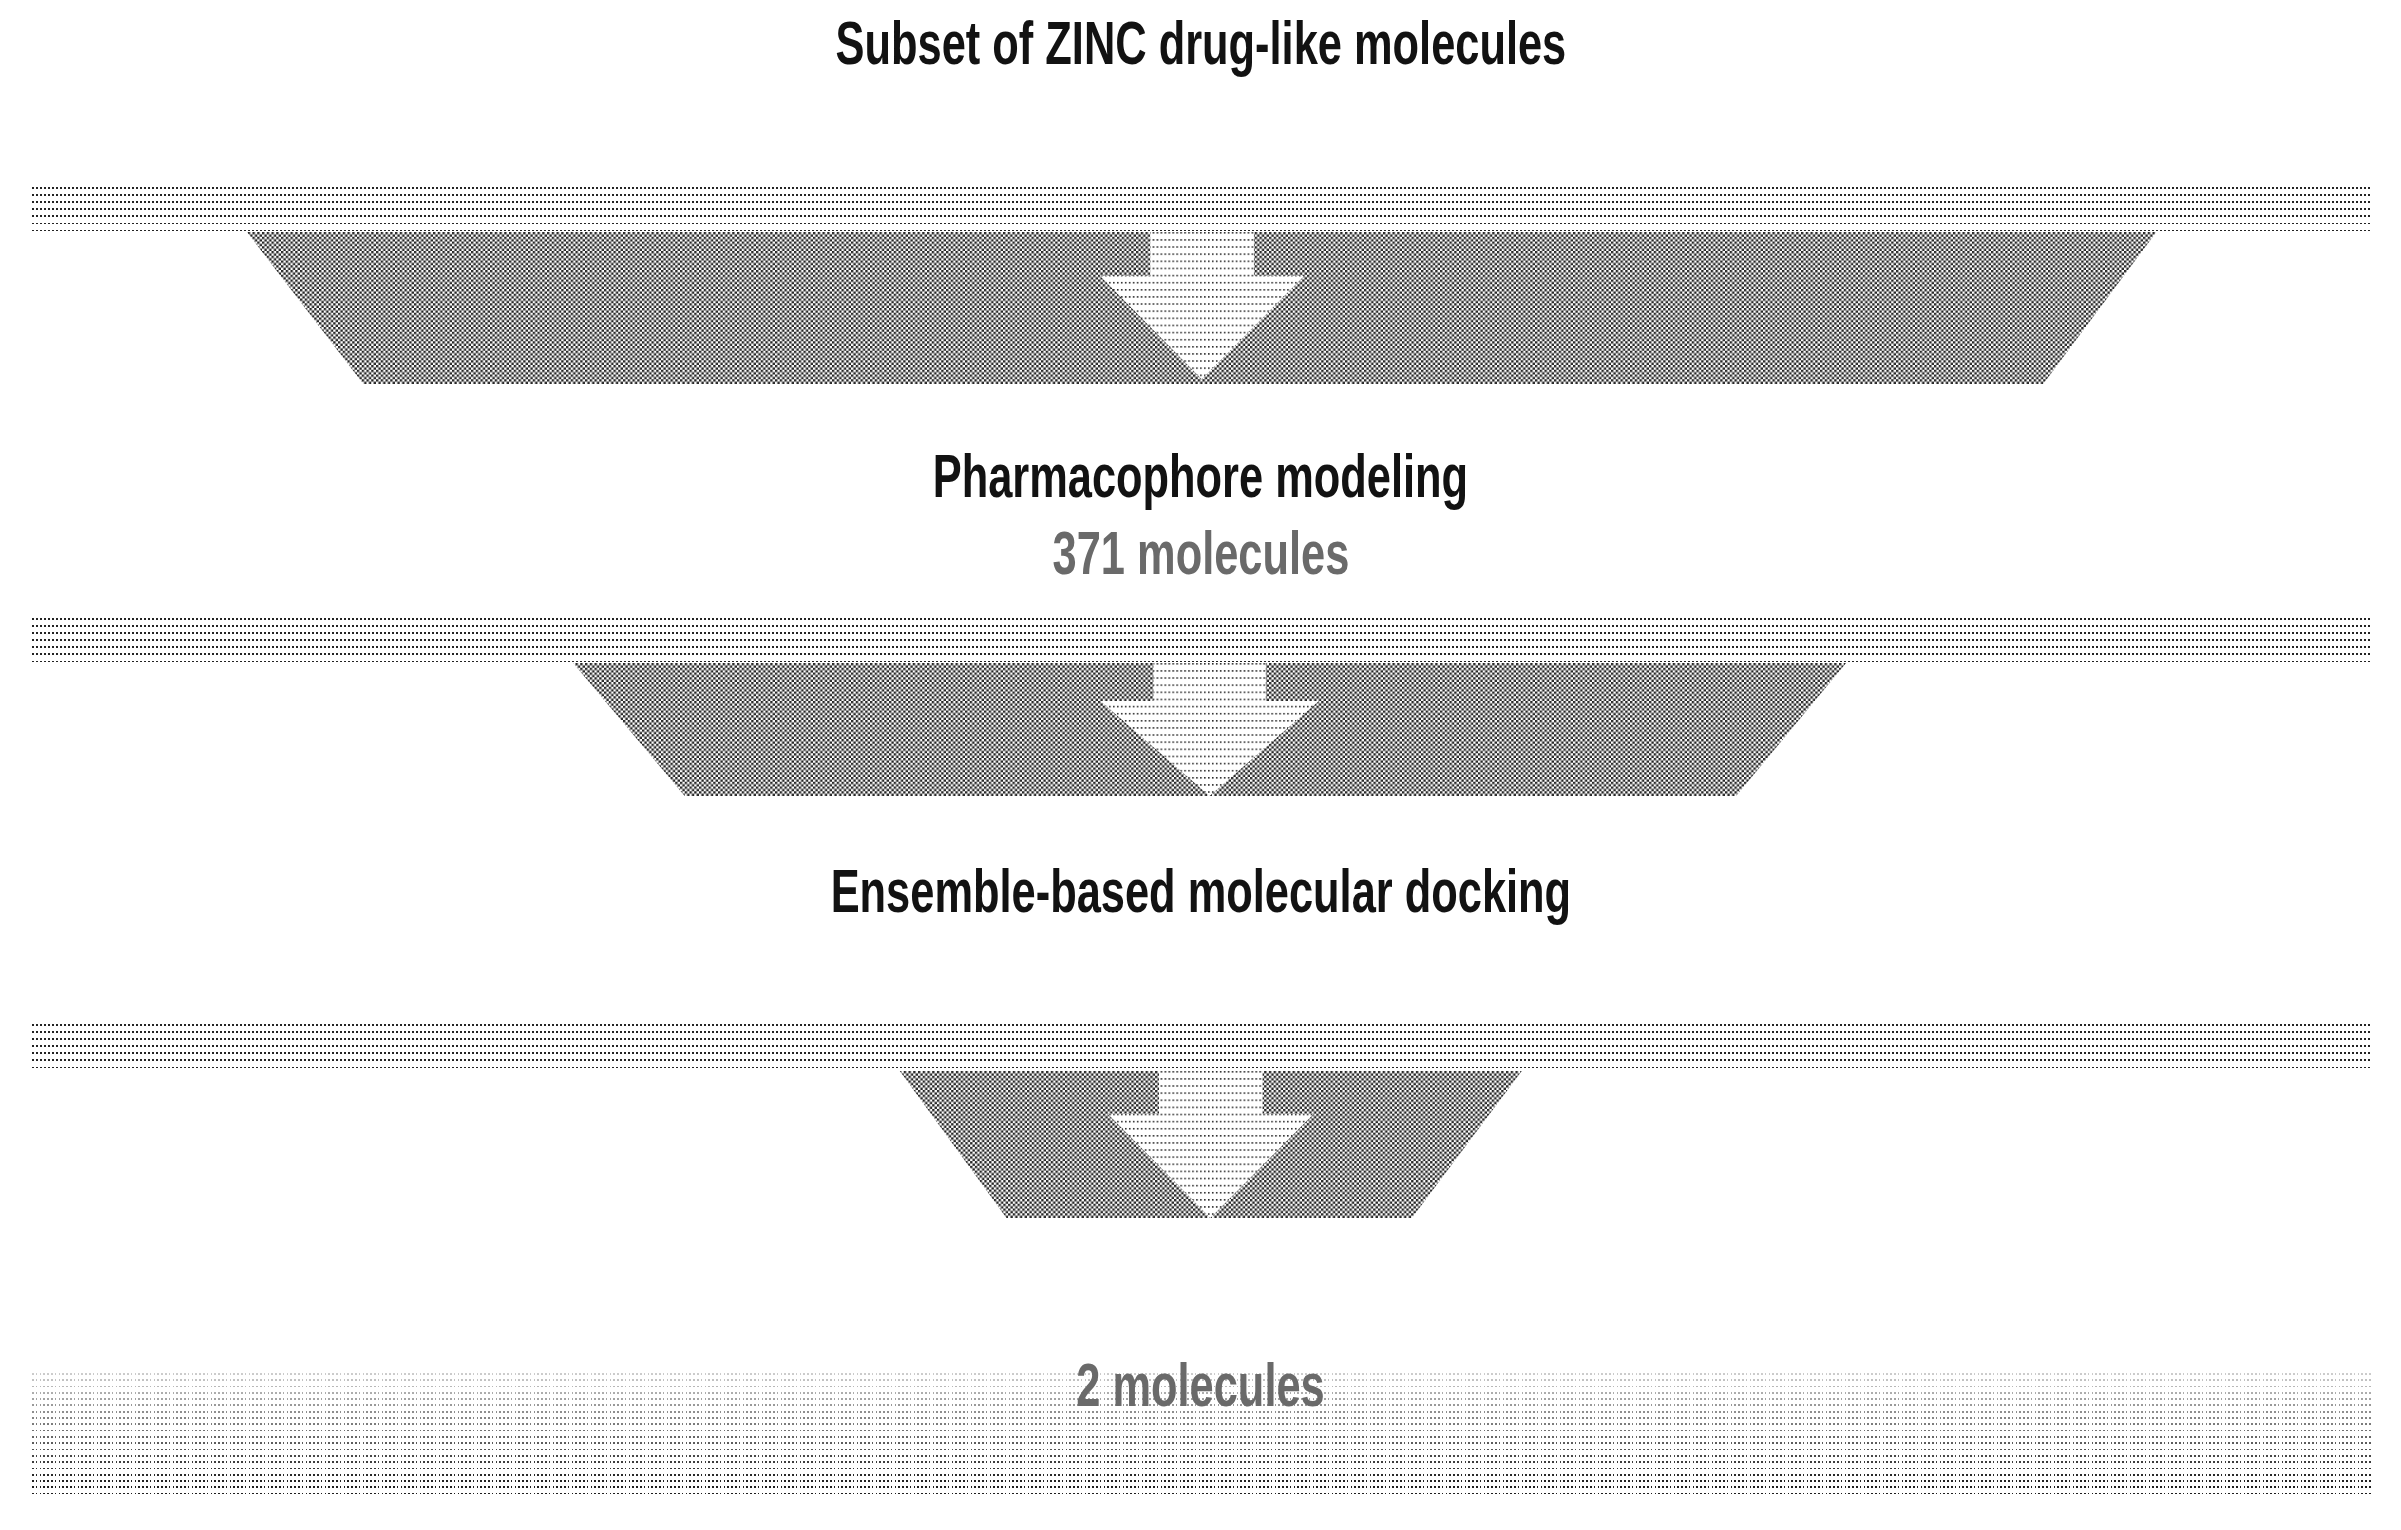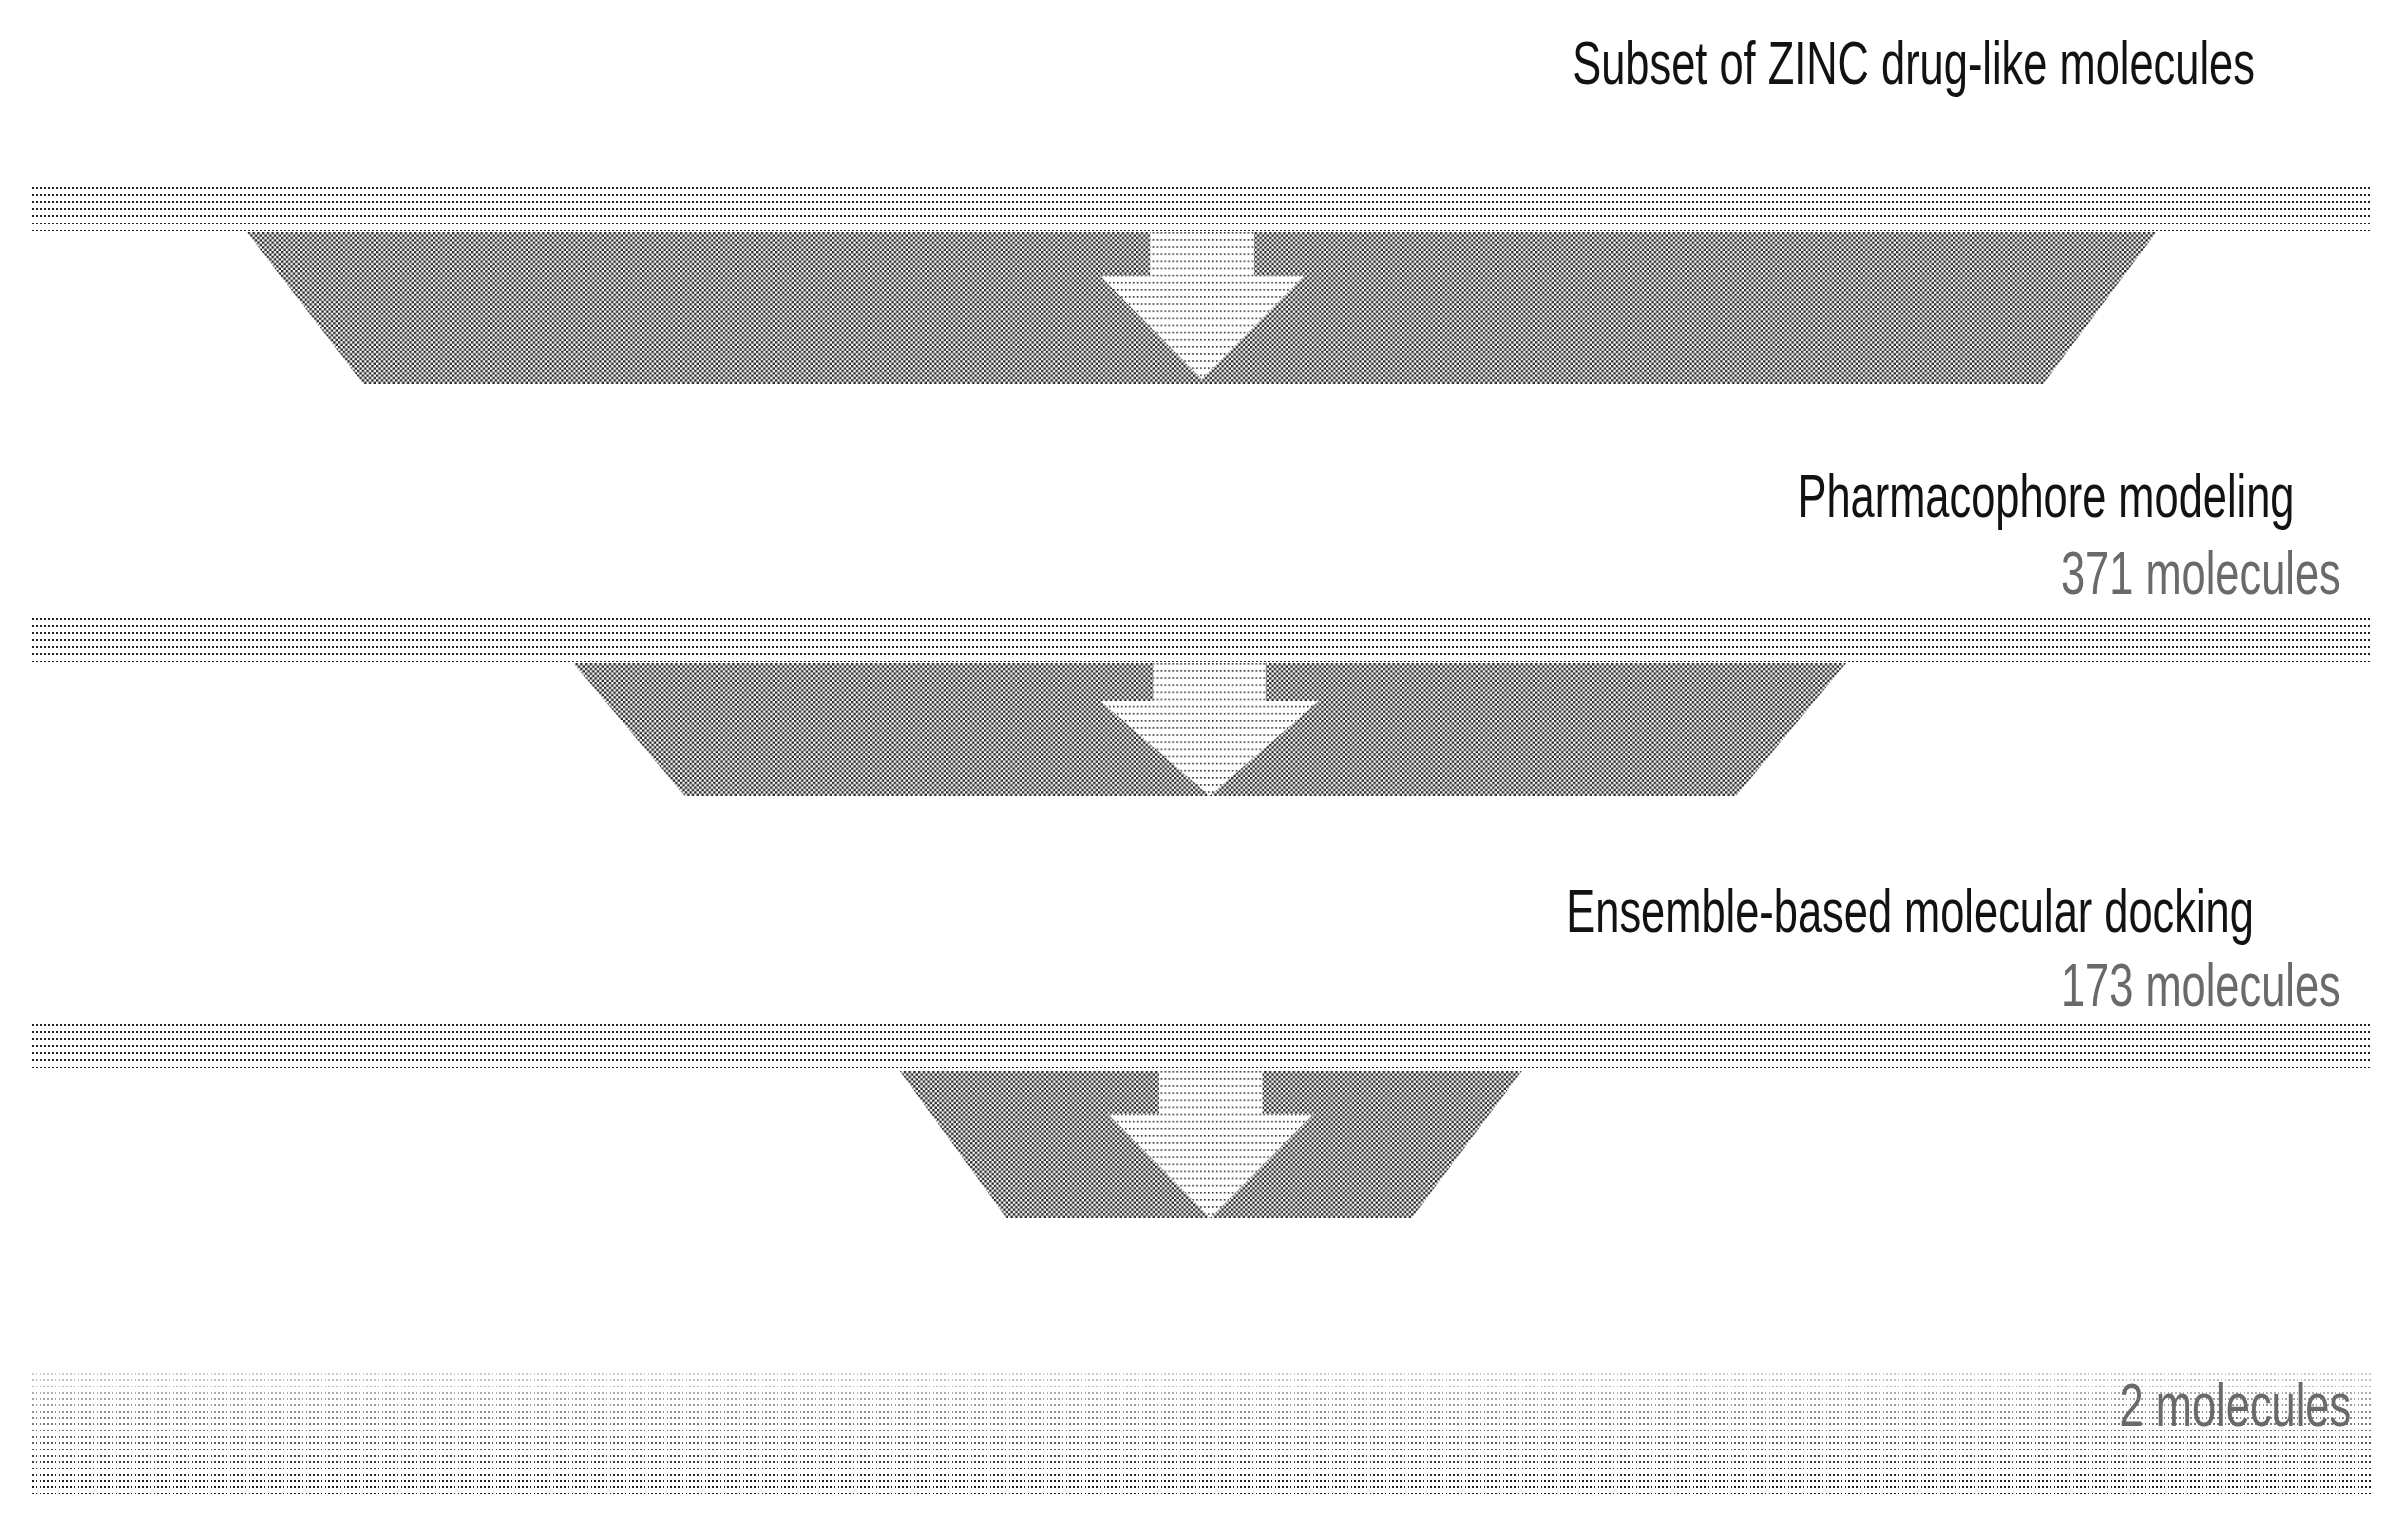--- a/index.html
+++ b/index.html
@@ -11,26 +11,25 @@
     background: #ffffff;
     overflow: hidden;
     font-family: "Liberation Sans", sans-serif;
   }
 
   
   .txt {
     position: absolute;
     left: 0;
     width: 100%;
-    text-align: right;
+    text-align: center;
     z-index: 3;
-    font-weight: normal;
+    font-weight: bold;
     line-height: 1;
     white-space: nowrap;
-    margin-top: 20px;
   }
   .txt > span {
     display: inline-block;
     transform: scaleX(0.70);      
     transform-origin: 50% 50%;
   }
   .title { font-size: 62px; color: #121212; }
   .count { font-size: 62px; color: #6a6a6a; }
 
   .t1 { top: 12px; }
@@ -119,23 +118,20 @@
 
   <div class="band b2"></div>
   <svg class="arrow-svg a2" width="2401" height="133" viewBox="0 0 3031 168">
     <polygon points="723,0 2331,0 2192,168 864,168" fill="url(#p-gray)"></polygon>
     <polygon points="1456,0 1598,0 1598,48 1665,48 1527,168 1389,48 1456,48" fill="url(#p-light)"></polygon>
   </svg>
 
   <div class="txt title t3">
     <span>Ensemble-based molecular docking</span>
   </div>
-  <div class="txt count c3">
-    <span>173 molecules</span>
-  </div>
 
   <div class="band b3"></div>
   <svg class="arrow-svg a3" width="2401" height="147" viewBox="0 0 3031 186">
     <polygon points="1135,0 1922,0 1783,186 1270,186" fill="url(#p-gray)"></polygon>
     <polygon points="1463,0 1594,0 1594,54 1659,54 1528,186 1398,54 1463,54" fill="url(#p-light)"></polygon>
   </svg>
 
   <div class="txt count c4">
     <span>2 molecules</span>
   </div>

